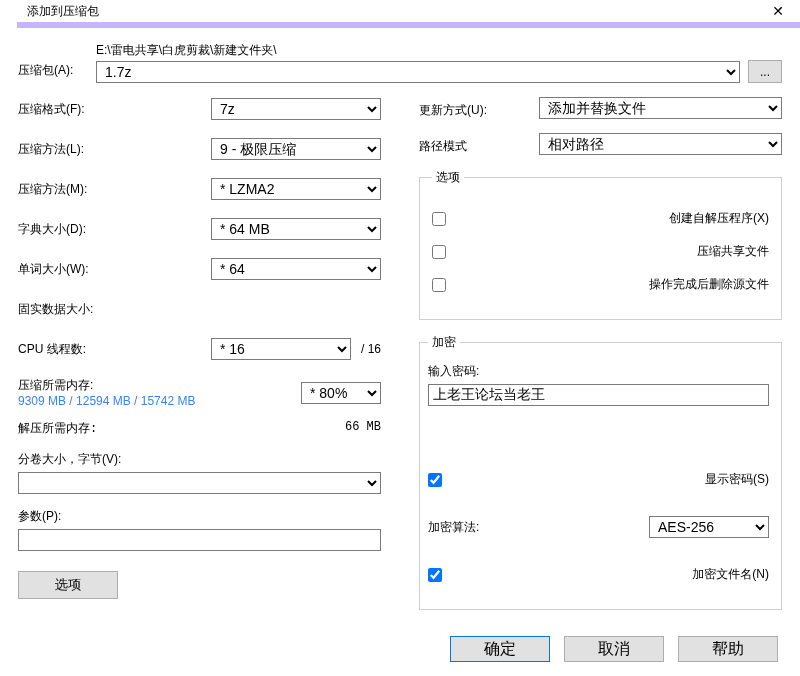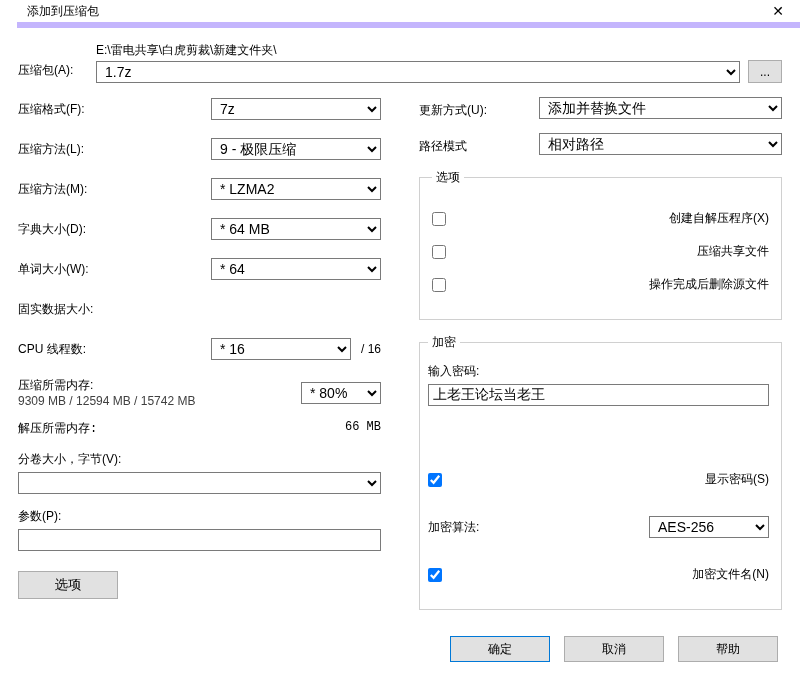--- a/index.html
+++ b/index.html
@@ -82,21 +82,21 @@
     padding: 0 4px;
     width: 100%;
   }
   select.wide, input.wide { width: 100%; }
   .mem-row { display:flex; align-items:flex-start; margin-bottom:4px;font-family:Liberation Mono, monospace; }
   .mem-row .lbl2 { flex:1; }
   .mem-row .val { width: 80px; text-align:right; }
   .mem-combo-row{ display:flex; align-items:center; margin-bottom:12px;}
   .mem-combo-row .lbl2 { flex:1; }
   .mem-combo-row select { width:80px; }
-  .sub { color:#404040; font-size:12px; margin-bottom:10px; }
+  .sub { color:#3b82f6; font-size:12px; margin-bottom:10px; }
   fieldset {
     border: 1px solid #d0d0d0;
     padding: 8px 12px 10px 12px;
     margin: 0 0 14px 0;
   }
   legend { padding: 0 4px; font-size:12px; }
   .checkbox-row {
     display:flex; align-items:center;
     margin: 16px 0;
     gap: 6px;
@@ -120,21 +120,21 @@
     display:flex;
     justify-content:flex-end;
     gap: 14px;
     padding: 12px 4px 4px 4px;
   }
   .footer button {
     width: 100px; height: 26px;
     border:1px solid #adadad;
     background:#e1e1e1;
     font-family:inherit;
-    font-size:12px;
+    font-size:16px;
   }
   .footer button.default { border:1px solid #0078d7; }
   .right-top-row {
     display:flex; align-items:flex-end; margin-bottom:14px;
   }
   .right-top-row .rlbl { width: 120px; }
   .right-top-row select { flex:1; }
   .enc-label { margin: 4px 0 4px 0; }
   .enc-algo-row { display:flex; align-items:center; margin: 12px 0; }
   .enc-algo-row .rlbl { flex:1; }

